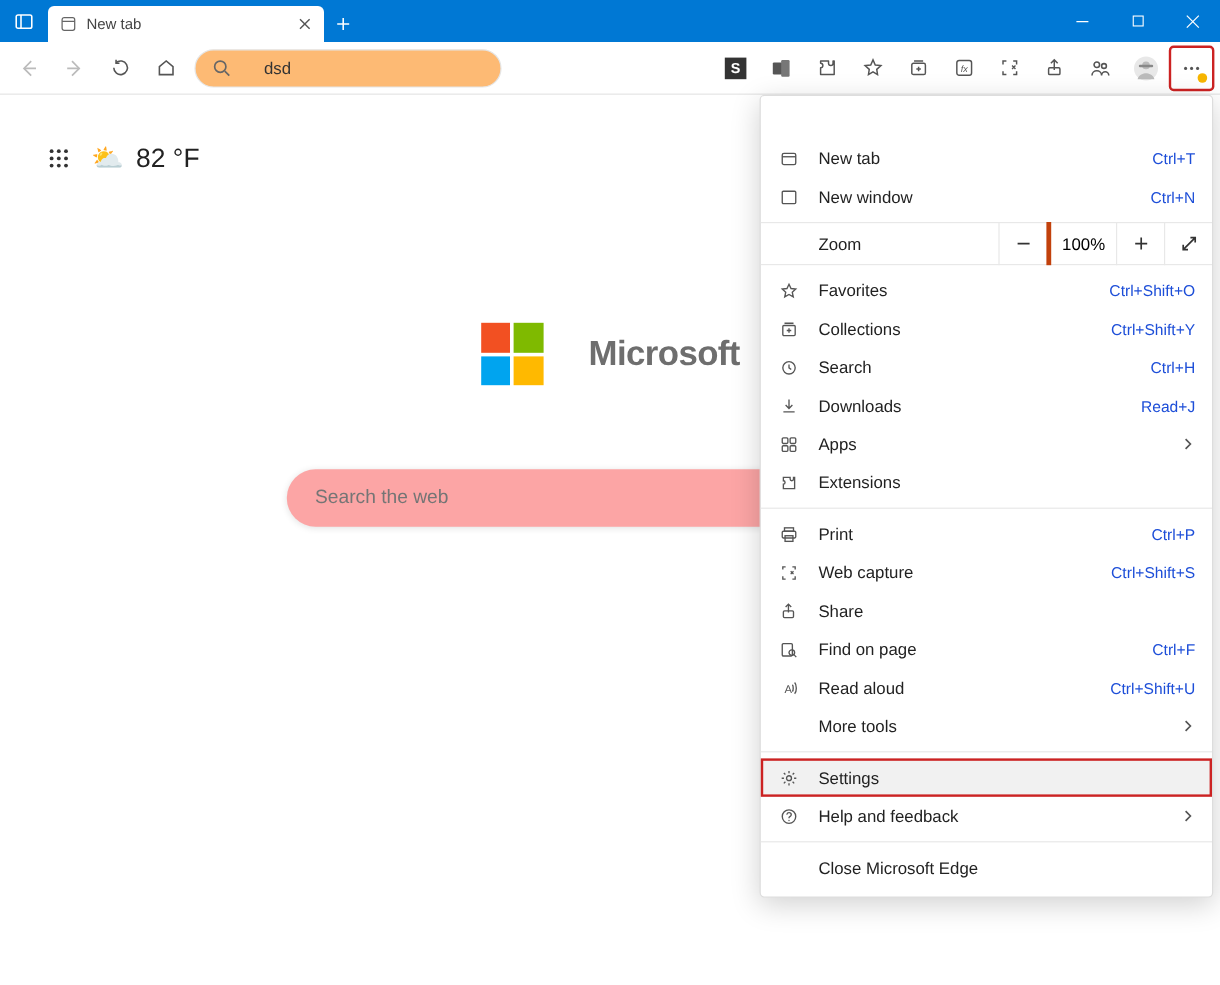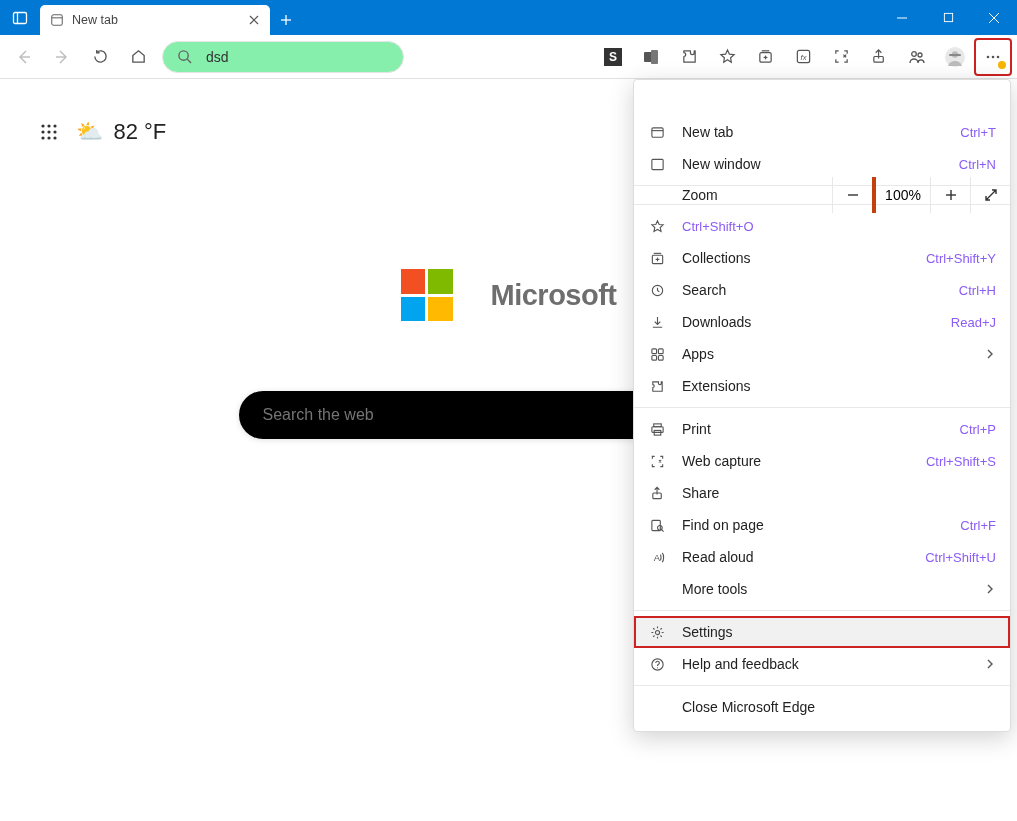--- a/index.html
+++ b/index.html
@@ -14,21 +14,21 @@
   .tab-close { width: 16px; height: 16px; display: flex; align-items: center; justify-content: center; color: #555; }
   .tab-new { width: 32px; height: 30px; margin-top: 5px; display: flex; align-items: center; justify-content: center; color: #fff; }
   .titlebar-spacer { flex: 1; }
   .win-controls { display: flex; height: 100%; }
   .win-btn { width: 46px; height: 100%; display: flex; align-items: center; justify-content: center; color: #fff; }
 
   
   .toolbar { height: 44px; background: #fff; border-bottom: 1px solid #e1e1e1; display: flex; align-items: center; padding: 0 6px; gap: 2px; }
   .tool-btn { width: 36px; height: 36px; display: flex; align-items: center; justify-content: center; border-radius: 4px; color: #555; }
   .tool-btn.disabled { color: #bbb; }
-  .address { flex: 1; height: 32px; background: #86efac; border: 1px solid #e5e5e5; border-radius: 16px; display: flex; align-items: center; padding: 0 14px; margin: 0 8px 0 4px; gap: 12px; max-width: 340px; }
+  .address { flex: 1; height: 32px; background: #fdba74; border: 1px solid #e5e5e5; border-radius: 16px; display: flex; align-items: center; padding: 0 14px; margin: 0 8px 0 4px; gap: 26px; max-width: 340px; }
   .address input { border: none; background: transparent; outline: none; font-size: 14px; color: #333; flex: 1; }
   .toolbar-right { display: flex; align-items: center; gap: 2px; }
   .icon-badge { position: relative; }
   .icon-badge::after { content: ''; position: absolute; bottom: 6px; right: 5px; width: 8px; height: 8px; background: #f7b500; border-radius: 50%; }
   .toolbar .outline-red { outline: 2px solid #c22; outline-offset: -1px; border-radius: 3px; }
 
   
   .page { position: absolute; top: 79px; left: 0; right: 0; bottom: 0; background: #fff; }
   .ntp-header { position: absolute; top: 40px; left: 40px; display: flex; align-items: center; gap: 18px; }
   .grid-icon { width: 18px; height: 18px; color: #333; }
@@ -36,33 +36,33 @@
   .weather-emoji { font-size: 22px; }
 
   .ntp-center { position: absolute; top: 190px; left: 0; right: 0; display: flex; flex-direction: column; align-items: center; }
   .logo { display: flex; align-items: center; gap: 14px; }
   .ms-squares { width: 52px; height: 52px; display: grid; grid-template-columns: 1fr 1fr; grid-template-rows: 1fr 1fr; gap: 3px; }
   .ms-sq1 { background: #f25022; }
   .ms-sq2 { background: #7fba00; }
   .ms-sq3 { background: #00a4ef; }
   .ms-sq4 { background: #ffb900; }
   .ms-text { font-size: 29px; font-weight: 600; color: #6e6e6e; letter-spacing: -0.5px; margin-left: 24px; }
-  .ntp-search { margin-top: 70px; width: 540px; max-width: 560px; height: 48px; border-radius: 26px; background: #000000; box-shadow: 0 1px 6px rgba(0,0,0,0.12); display: flex; align-items: center; padding: 0 22px; }
+  .ntp-search { margin-top: 70px; width: 540px; max-width: 560px; height: 48px; border-radius: 26px; background: #fca5a5; box-shadow: 0 1px 6px rgba(0,0,0,0.12); display: flex; align-items: center; padding: 0 22px; }
   .ntp-search input { border: none; outline: none; font-size: 16px; color: #666; flex: 1; background: transparent; }
 
   
   .menu { position: absolute; top: 79px; right: 6px; width: 378px; background: #fff; border: 1px solid #ddd; box-shadow: 0 6px 24px rgba(0,0,0,0.18); border-radius: 4px; padding: 36px 0 8px 0; font-size: 14px; }
   .menu-item { display: flex; align-items: center; height: 32px; padding: 0 14px; color: #222; gap: 16px; cursor: default; }
   .menu-item .mi-icon { width: 18px; display: flex; justify-content: center; color: #555; }
   .menu-item .mi-label { flex: 1; }
-  .menu-item .mi-accel { color: #8b5cf6; font-size: 13px; }
+  .menu-item .mi-accel { color: #1d4ed8; font-size: 13px; }
   .menu-item .mi-chevron { color: #555; }
   .menu-item.highlight { background: #f1f1f1; outline: 2px solid #c22; outline-offset: -2px; }
   .menu-sep { height: 1px; background: #e8e8e8; margin: 5px 0; }
-  .menu-zoom { display: flex; align-items: center; height: 20px; border-top: 1px solid #e8e8e8; border-bottom: 1px solid #e8e8e8; margin: 5px 0; }
+  .menu-zoom { display: flex; align-items: center; height: 36px; border-top: 1px solid #e8e8e8; border-bottom: 1px solid #e8e8e8; margin: 5px 0; }
   .menu-zoom .zoom-label { flex: 1; padding-left: 48px; color: #222; }
   .menu-zoom .zoom-ctrl { width: 40px; height: 36px; display: flex; align-items: center; justify-content: center; border-left: 1px solid #e8e8e8; color: #333; }
   .menu-zoom .zoom-val { width: 58px; text-align: center; border-left: 4px solid #c2410c; line-height: 36px; }
 
   svg { display: block; }
 </style>
 </head>
 <body>
 
 <div class="titlebar">
@@ -302,20 +302,21 @@
         </svg>
       </span>
   </div>
 
   <div class="menu-item">
     <span class="mi-icon">
         <svg width="15" height="15" viewBox="0 0 16 16" stroke="#555" fill="none" stroke-width="1.2">
           <path d="M8 2l1.8 3.8 4.2.4-3.1 2.9.9 4.1L8 11.1 4.2 13.2l.9-4.1L2 6.2l4.2-.4z"></path>
         </svg>
       </span>
+    <span class="mi-label">Favorites</span>
     <span class="mi-accel">Ctrl+Shift+O</span>
   </div>
   <div class="menu-item">
     <span class="mi-icon">
         <svg width="15" height="15" viewBox="0 0 16 16" stroke="#555" fill="none" stroke-width="1.2">
           <rect x="2.5" y="4.5" width="11" height="9" rx="1"></rect>
           <line x1="8" y1="7" x2="8" y2="11"></line>
           <line x1="6" y1="9" x2="10" y2="9"></line>
           <line x1="4" y1="2.5" x2="12" y2="2.5"></line>
         </svg>

